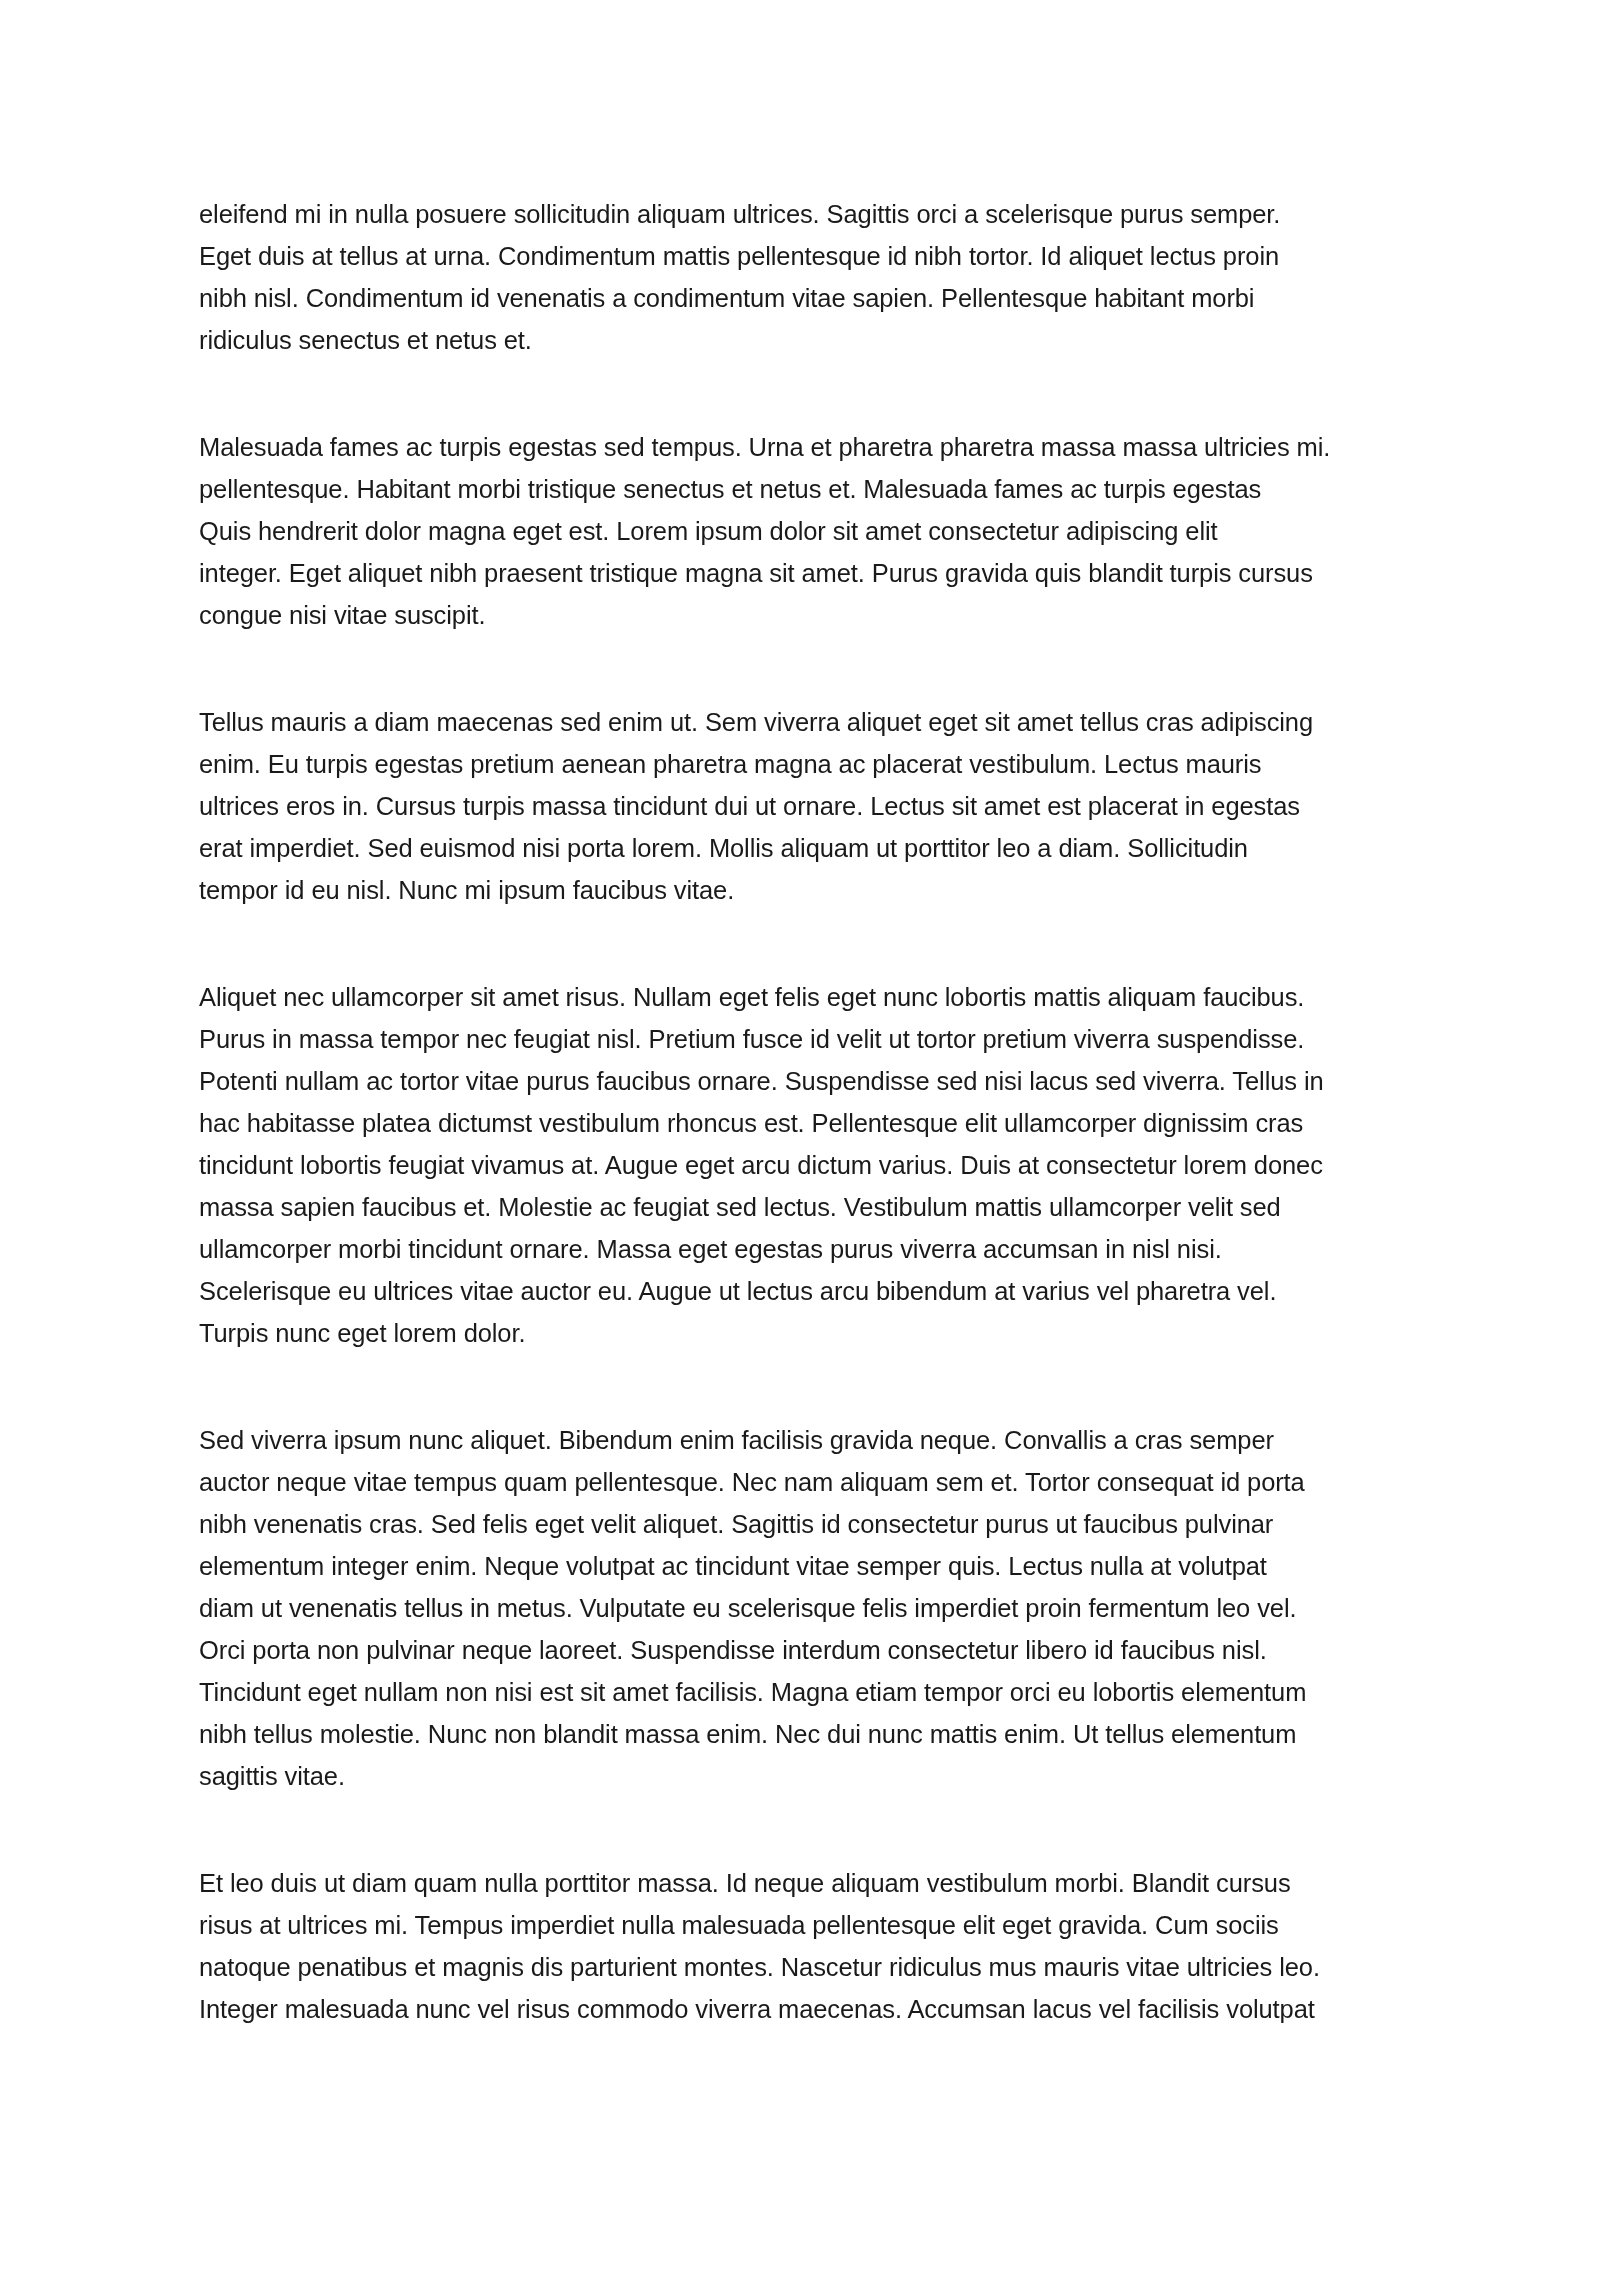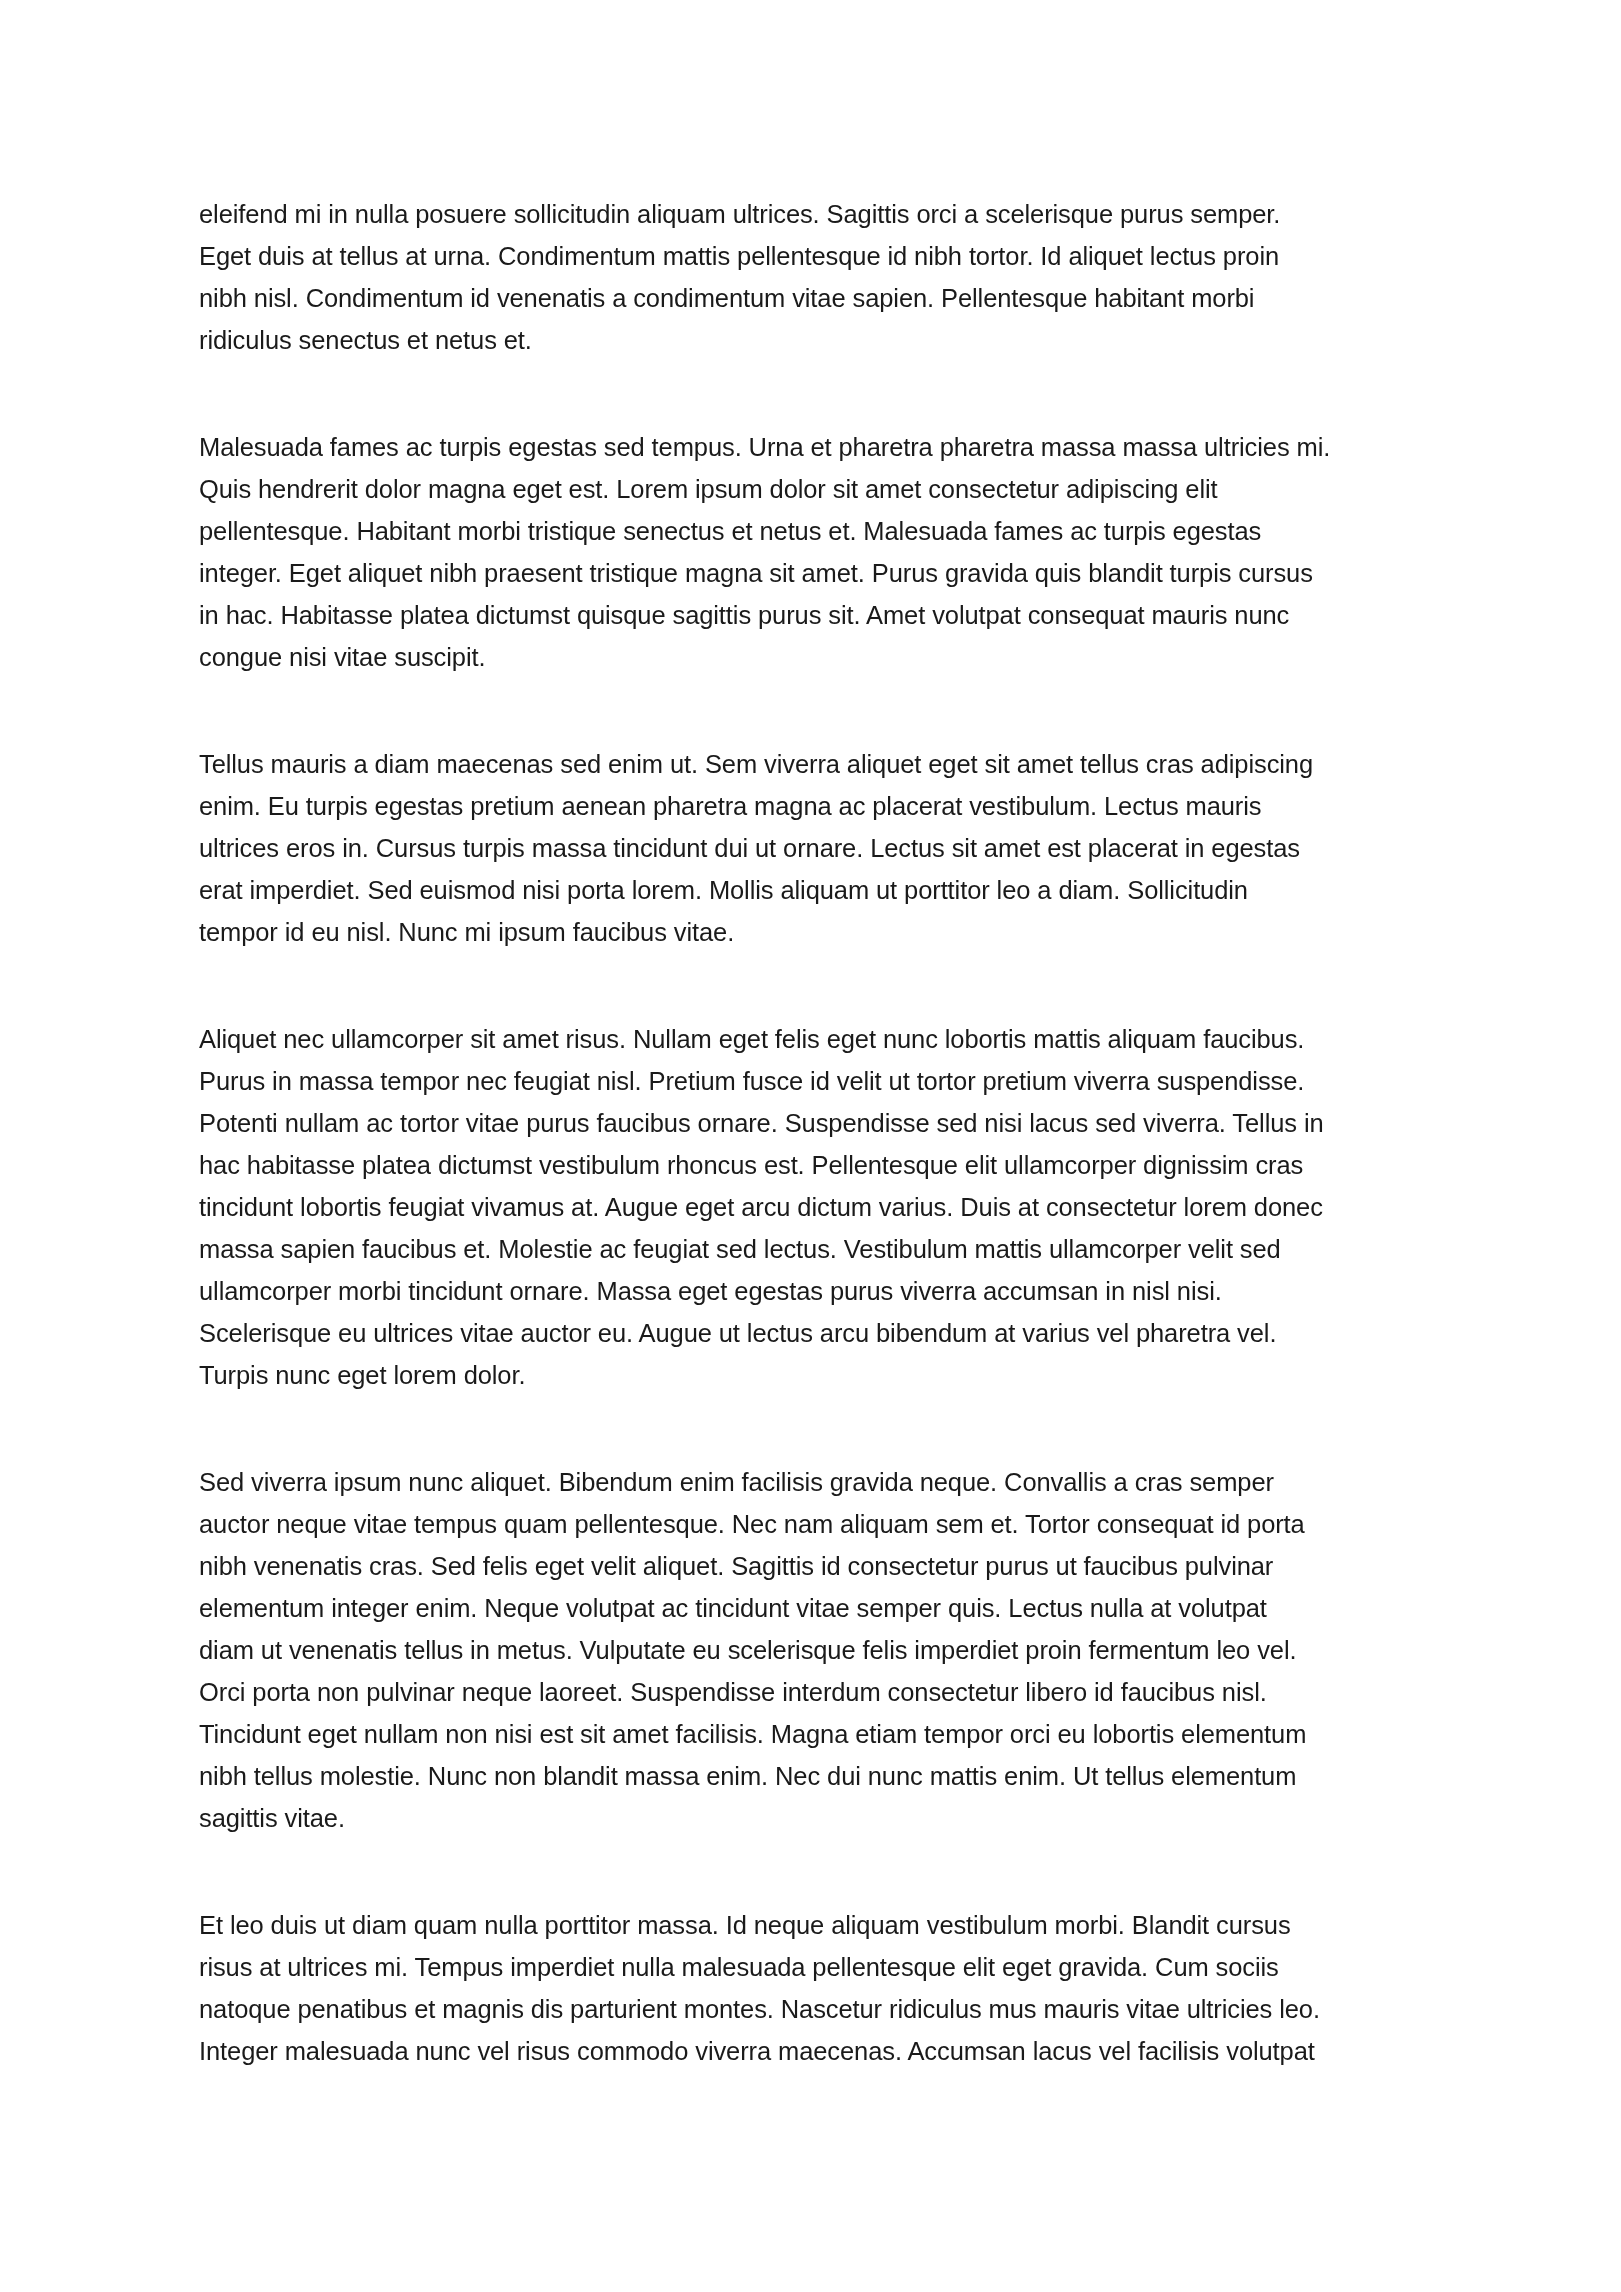--- a/index.html
+++ b/index.html
@@ -45,24 +45,23 @@
 <div class="page">
   <div class="text-block" id="text-block" style="color: rgb(26, 26, 26);">
       <div class="paragraph">
         <div class="text-line">eleifend mi in nulla posuere sollicitudin aliquam ultrices. Sagittis orci a scelerisque purus semper.</div>
         <div class="text-line">Eget duis at tellus at urna. Condimentum mattis pellentesque id nibh tortor. Id aliquet lectus proin</div>
         <div class="text-line">nibh nisl. Condimentum id venenatis a condimentum vitae sapien. Pellentesque habitant morbi</div>
         <div class="text-line">ridiculus senectus et netus et.</div>
       </div>
       <div class="paragraph">
         <div class="text-line">Malesuada fames ac turpis egestas sed tempus. Urna et pharetra pharetra massa massa ultricies mi.</div>
+        <div class="text-line">pellentesque. Habitant morbi tristique senectus et netus et. Malesuada fames ac turpis egestas</div>
         <div class="text-line">Quis hendrerit dolor magna eget est. Lorem ipsum dolor sit amet consectetur adipiscing elit</div>
-        <div class="text-line">pellentesque. Habitant morbi tristique senectus et netus et. Malesuada fames ac turpis egestas</div>
         <div class="text-line">integer. Eget aliquet nibh praesent tristique magna sit amet. Purus gravida quis blandit turpis cursus</div>
-        <div class="text-line">in hac. Habitasse platea dictumst quisque sagittis purus sit. Amet volutpat consequat mauris nunc</div>
         <div class="text-line">congue nisi vitae suscipit.</div>
       </div>
       <div class="paragraph">
         <div class="text-line">Tellus mauris a diam maecenas sed enim ut. Sem viverra aliquet eget sit amet tellus cras adipiscing</div>
         <div class="text-line">enim. Eu turpis egestas pretium aenean pharetra magna ac placerat vestibulum. Lectus mauris</div>
         <div class="text-line">ultrices eros in. Cursus turpis massa tincidunt dui ut ornare. Lectus sit amet est placerat in egestas</div>
         <div class="text-line">erat imperdiet. Sed euismod nisi porta lorem. Mollis aliquam ut porttitor leo a diam. Sollicitudin</div>
         <div class="text-line">tempor id eu nisl. Nunc mi ipsum faucibus vitae.</div>
       </div>
       <div class="paragraph">

